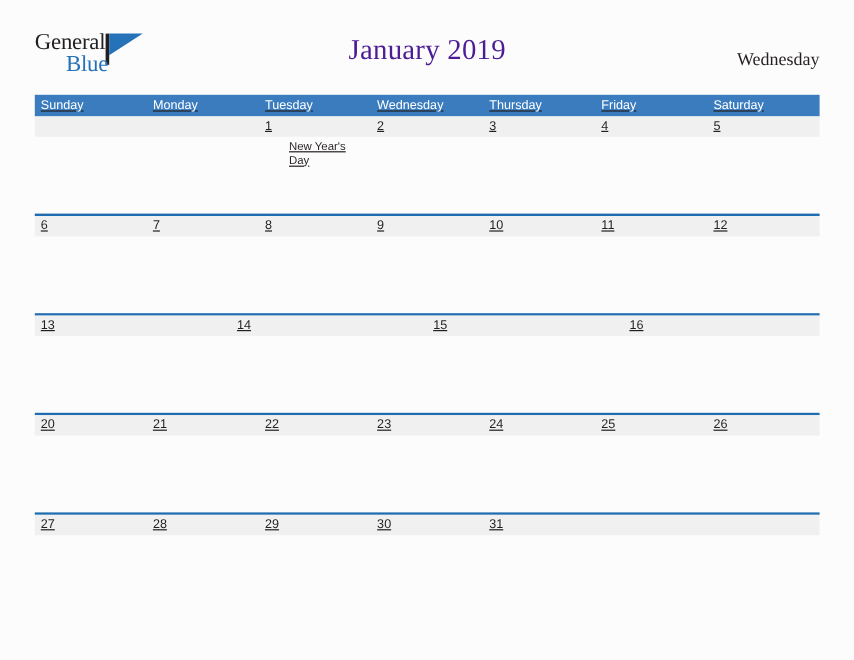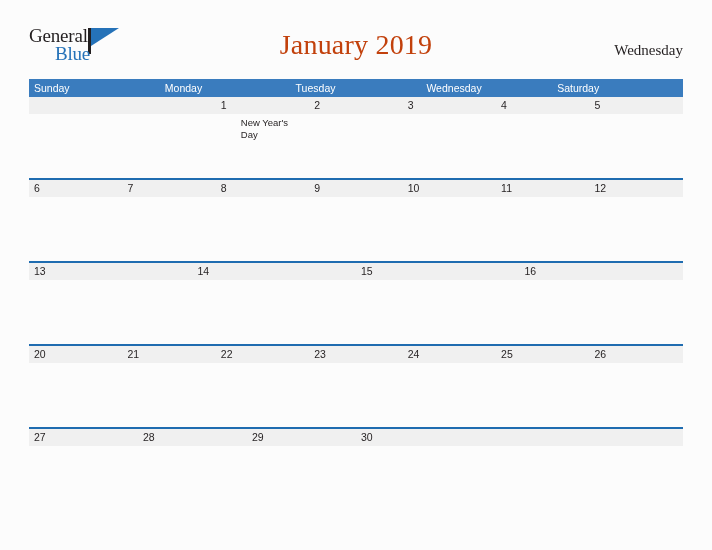--- a/index.html
+++ b/index.html
@@ -73,41 +73,42 @@
     border-left: 28px solid #2572b8;
     border-bottom: 18px solid transparent;
   }
 
   .cal-title {
     position: absolute;
     left: 0;
     right: 0;
     top: 29px;
     text-align: center;
-    font-size: 28px;
+    font-size: 24px;
     font-weight: normal;
-    color: #c2410c;
+    color: #4c1d95;
     letter-spacing: 0.2px;
   }
 
   .locale {
     position: absolute;
     right: 29px;
     top: 42px;
     font-size: 15px;
     color: #231f20;
     white-space: nowrap;
   }
 
   
   .calendar {
     position: absolute;
     left: 29px;
     top: 79px;
     width: 654px;
+    text-decoration: underline;
   }
 
   .weekday-row {
     display: flex;
     background: #3a7cbe;
     height: 18px;
   }
   .weekday {
     flex: 1 1 0;
     color: #ffffff;
@@ -185,20 +186,22 @@
 
   <div class="locale">Wednesday</div>
 </div>
 
 <div class="calendar">
   <div class="weekday-row" id="weekday-row">
       <div class="weekday">Sunday</div>
       <div class="weekday">Monday</div>
       <div class="weekday">Tuesday</div>
       <div class="weekday">Wednesday</div>
+      <div class="weekday">Thursday</div>
+      <div class="weekday">Friday</div>
       <div class="weekday">Saturday</div>
     </div>
   <div id="weeks-container">
       <div class="week-row">
         <div class="daynum-band"></div>
         <div class="cells">
           <div class="day-cell">
             <div class="day-number"></div>
             <div class="day-events"></div>
           </div>
@@ -330,20 +333,24 @@
           </div>
           <div class="day-cell">
             <div class="day-number">29</div>
             <div class="day-events"></div>
           </div>
           <div class="day-cell">
             <div class="day-number">30</div>
             <div class="day-events"></div>
           </div>
           <div class="day-cell">
+            <div class="day-number">31</div>
+            <div class="day-events"></div>
+          </div>
+          <div class="day-cell">
             <div class="day-number"></div>
             <div class="day-events"></div>
           </div>
           <div class="day-cell">
             <div class="day-number"></div>
             <div class="day-events"></div>
           </div>
         </div>
       </div>
     </div>

